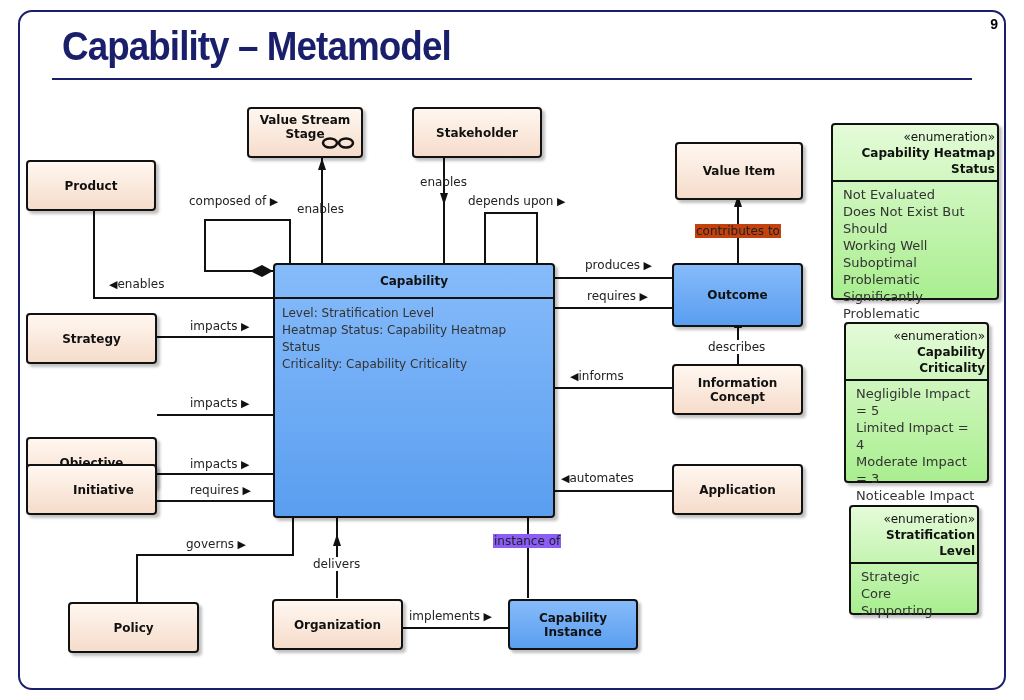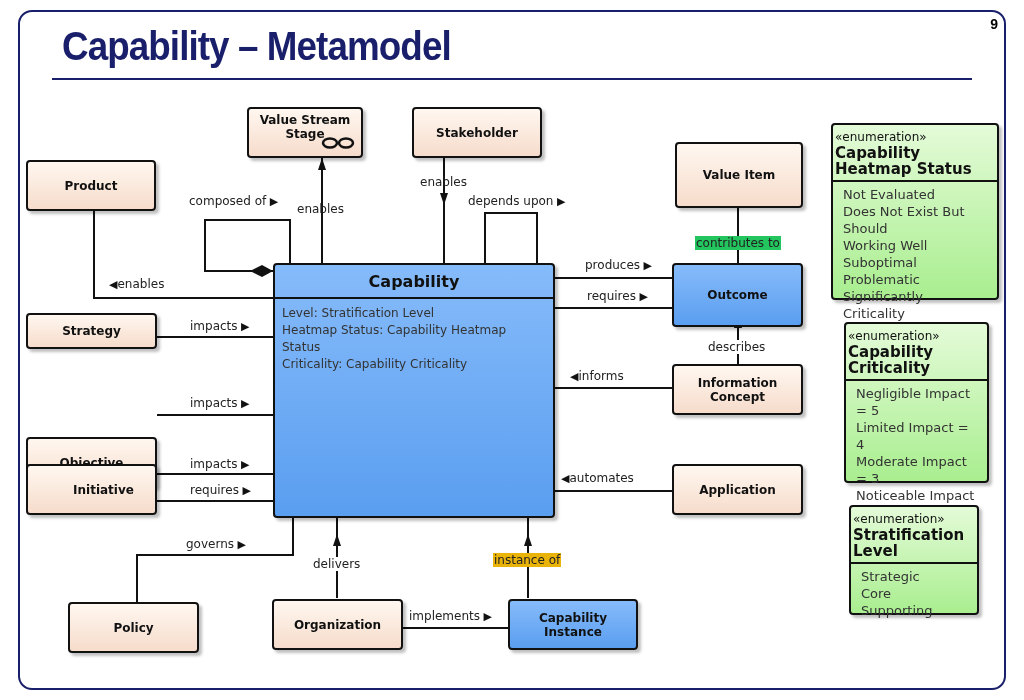--- a/index.html
+++ b/index.html
@@ -10,26 +10,26 @@
   .title-rule{position:absolute;left:52px;top:78px;width:920px;height:2px;background:#1a1f6b;}
   svg.conn{position:absolute;left:0;top:0;}
   .node{position:absolute;box-sizing:border-box;border:2.5px solid #111;border-radius:4px;
         display:flex;align-items:center;justify-content:center;text-align:center;
         font-family:"DejaVu Sans",sans-serif;font-weight:bold;font-size:12px;color:#111;
         box-shadow:3px 3px 3px rgba(0,0,0,0.25);}
   .beige{background:linear-gradient(#fff7f0,#f6dccb);}
   .blue{background:linear-gradient(#86bbfa,#5a9ef0);}
   .cap{position:absolute;left:273px;top:263px;width:282px;height:255px;box-sizing:border-box;border:2.5px solid #111;border-radius:4px;
        background:linear-gradient(#86bbfa,#5a9ef0);box-shadow:3px 3px 3px rgba(0,0,0,0.25);font-family:"DejaVu Sans",sans-serif;}
-  .cap-head{height:32px;border-bottom:2.5px solid #111;display:flex;align-items:center;justify-content:center;font-weight:bold;font-size:16px;color:#111;}
+  .cap-head{height:32px;border-bottom:2.5px solid #111;display:flex;align-items:center;justify-content:center;font-weight:bold;font-size:12px;color:#111;}
   .cap-attrs{padding:6px 7px;font-size:12px;color:#333;line-height:17px;}
   .enum{position:absolute;box-sizing:border-box;border:2.5px solid #111;border-radius:4px;background:linear-gradient(#e4fbd8,#a9ee8f);
         font-family:"DejaVu Sans",sans-serif;box-shadow:3px 3px 3px rgba(0,0,0,0.25);}
-  .enum-head{text-align:left;border-bottom:2.5px solid #111;padding:4px 2px 3px;font-size:12px;line-height:16px;color:#111;}
-  .enum-head b{display:block;font-size:15px;}
+  .enum-head{text-align:right;border-bottom:2.5px solid #111;padding:4px 2px 3px;font-size:12px;line-height:16px;color:#111;}
+  .enum-head b{display:block;font-size:12px;}
   .enum-list{padding:4px 10px;font-size:13px;line-height:17px;color:#333;}
   .lbl{position:absolute;font-family:"DejaVu Sans",sans-serif;font-size:12px;color:#222;white-space:nowrap;}
   .tri-r::after{content:" \25B6";font-size:11px;color:#111;}
   .tri-l::before{content:"\25C0 ";font-size:11px;color:#111;}
   .vss-icon{position:absolute;right:6px;bottom:6px;}
 </style>
 </head>
 <body>
 
 <div class="frame"></div>
@@ -93,27 +93,27 @@
   <svg class="vss-icon" width="34" height="14">
       <g fill="none" stroke="#111" stroke-width="2.5">
         <ellipse cx="9" cy="7" rx="7" ry="4.5"></ellipse>
         <ellipse cx="25" cy="7" rx="7" ry="4.5"></ellipse>
       </g>
     </svg>
 </div>
 <div class="node beige" style="left:412px;top:107px;width:130px;height:51px;">
     <span>Stakeholder</span>
   </div>
-<div class="node beige" style="left:675px;top:142px;width:128px;height:66px;">
+<div class="node beige" style="left:675px;top:142px;width:128px;height:58px;">
     <span>Value Item</span>
   </div>
 <div class="node blue" style="left:672px;top:263px;width:131px;height:64px;">
     <span>Outcome</span>
   </div>
-<div class="node beige" style="left:26px;top:313px;width:131px;height:36px;align-items:center;">
+<div class="node beige" style="left:26px;top:313px;width:131px;height:51px;align-items:center;">
     <span>Strategy</span>
   </div>
 <div class="node beige" style="left:26px;top:389px;width:131px;height:51px;margin-top:48px;">
     <span>Objective</span>
   </div>
 <div class="node beige" style="left:26px;top:464px;width:131px;height:51px;padding-left:24px;">
     <span>Initiative</span>
   </div>
 <div class="node beige" style="left:672px;top:364px;width:131px;height:51px;">
     <span style="display:block;width:90px;">Information Concept</span>
@@ -140,45 +140,45 @@
   </div>
 </div>
 
 <span class="lbl tri-r" style="left:189px;top:194px;">composed of</span>
 <span class="lbl" style="left:297px;top:202px;">enables</span>
 <span class="lbl" style="left:420px;top:175px;">enables</span>
 <span class="lbl tri-r" style="left:468px;top:194px;">depends upon</span>
 <span class="lbl tri-l" style="left:109px;top:277px;">enables</span>
 <span class="lbl tri-r" style="left:585px;top:258px;">produces</span>
 <span class="lbl tri-r" style="left:587px;top:289px;">requires</span>
-<span class="lbl" style="left:695px;top:236px;background:#22c55e;padding:0 1px;">contributes to</span>
+<span class="lbl" style="left:695px;top:224px;background:#c2410c;padding:0 1px;">contributes to</span>
 <span class="lbl" style="left:707px;top:340px;background:#fff;padding:0 1px;">describes</span>
 <span class="lbl tri-l" style="left:570px;top:369px;">informs</span>
 <span class="lbl tri-l" style="left:561px;top:471px;">automates</span>
 <span class="lbl tri-r" style="left:190px;top:319px;">impacts</span>
 <span class="lbl tri-r" style="left:190px;top:396px;">impacts</span>
 <span class="lbl tri-r" style="left:190px;top:457px;">impacts</span>
 <span class="lbl tri-r" style="left:190px;top:483px;">requires</span>
 <span class="lbl tri-r" style="left:186px;top:537px;">governs</span>
 <span class="lbl" style="left:312px;top:557px;background:#fff;padding:0 1px;">delivers</span>
-<span class="lbl" style="left:493px;top:553px;background:#eab308;padding:0 1px;">instance of</span>
+<span class="lbl" style="left:493px;top:534px;background:#8b5cf6;padding:0 1px;">instance of</span>
 <span class="lbl tri-r" style="left:409px;top:609px;">implements</span>
 
 <div class="enum" style="left:831px;top:123px;width:168px;height:177px;">
   <div class="enum-head">
     <span>«enumeration»</span>
     <b>Capability Heatmap Status</b>
   </div>
   <div class="enum-list">
     <div>Not Evaluated</div>
     <div>Does Not Exist But Should</div>
     <div>Working Well</div>
     <div>Suboptimal</div>
     <div>Problematic</div>
-    <div>Significantly Criticality</div>
+    <div>Significantly Problematic</div>
   </div>
 </div>
 
 <div class="enum" style="left:844px;top:322px;width:145px;height:161px;">
   <div class="enum-head">
     <span>«enumeration»</span>
     <b>Capability Criticality</b>
   </div>
   <div class="enum-list">
     <div>Negligible Impact = 5</div>

